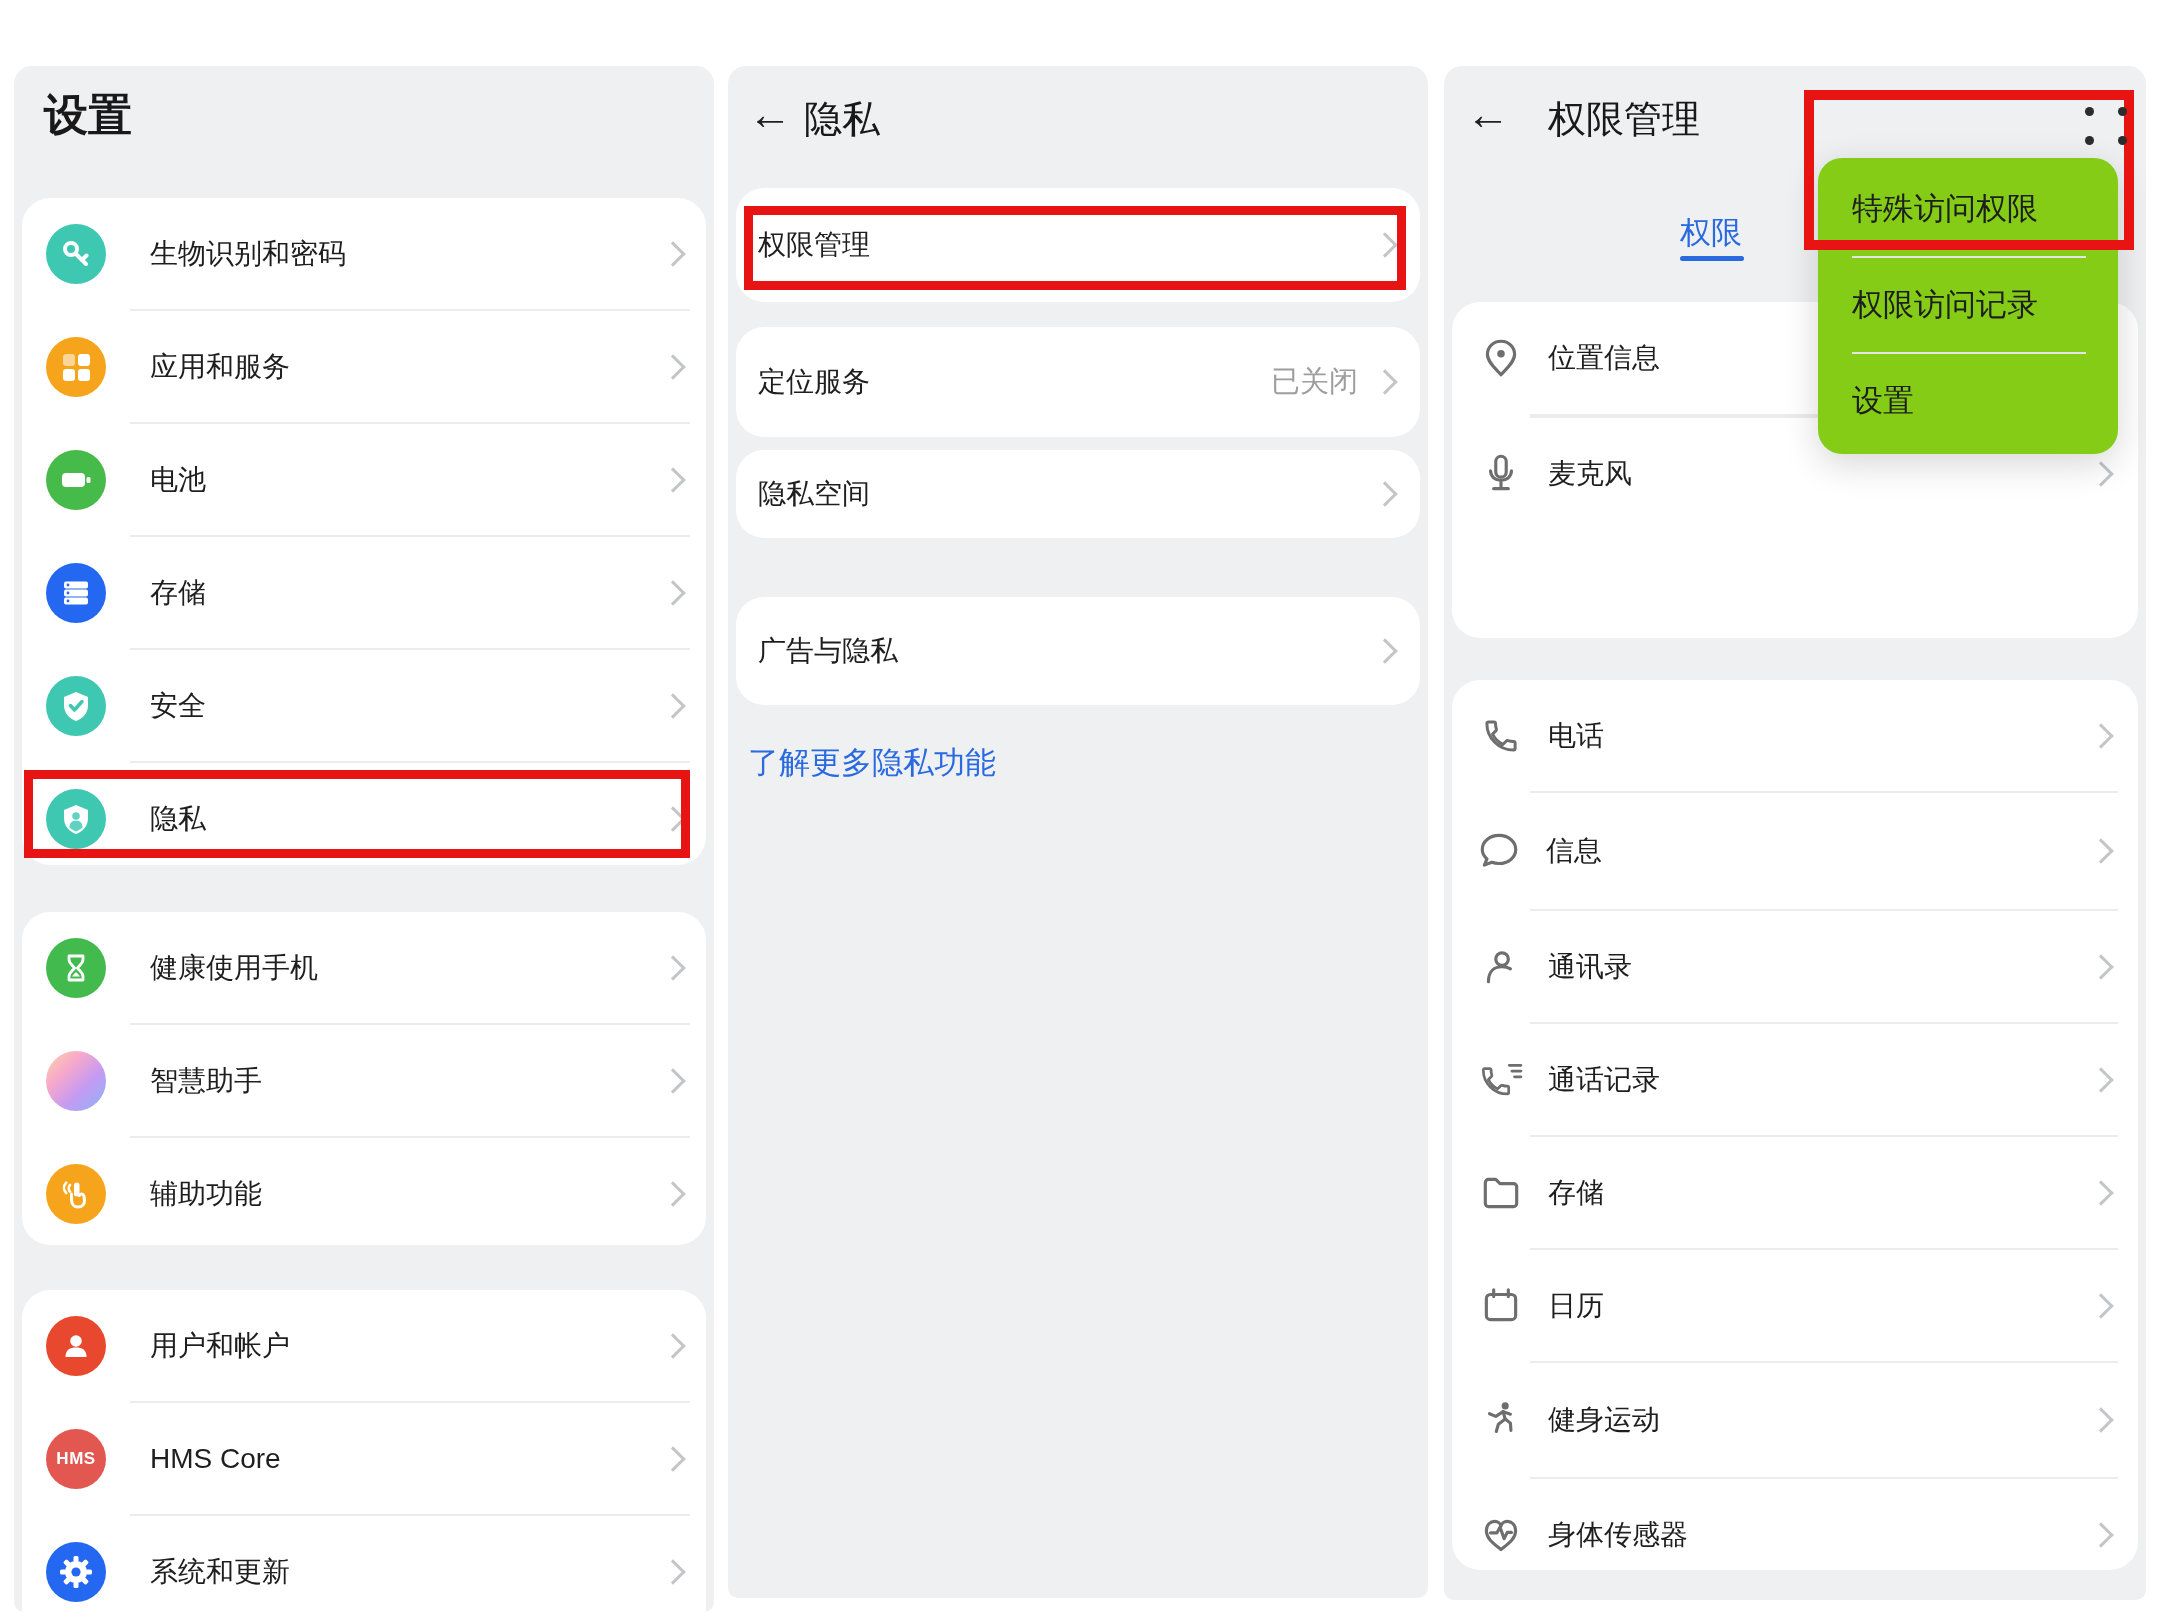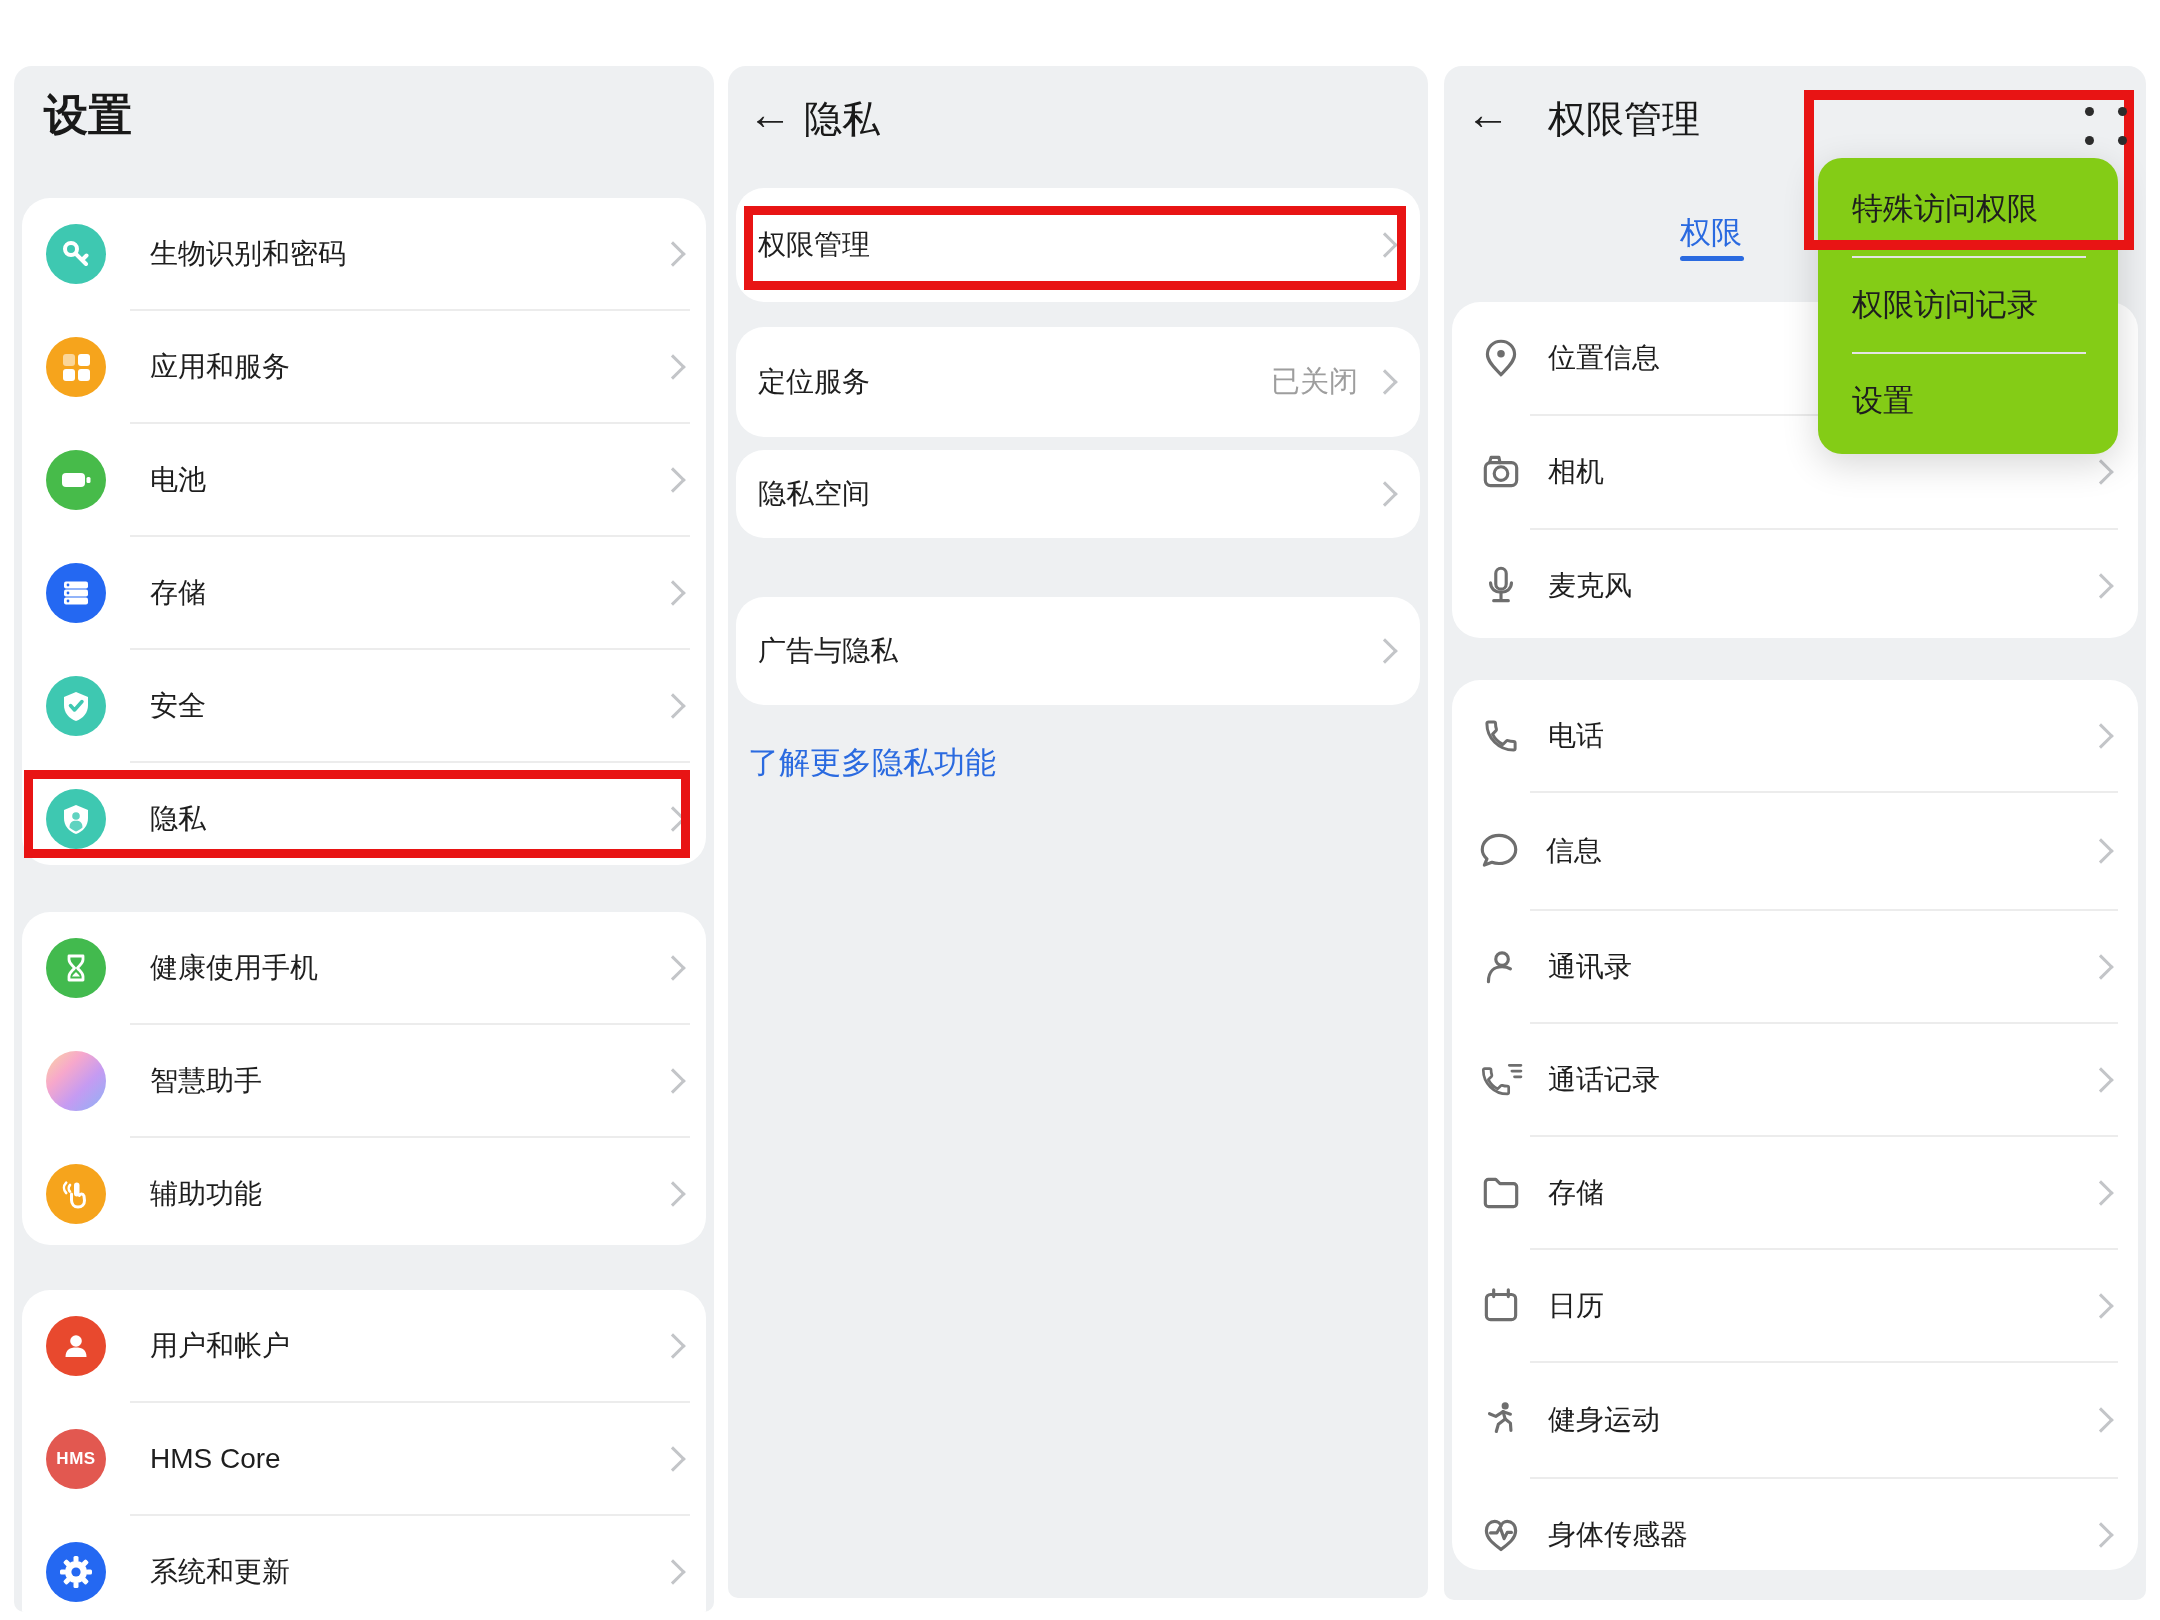--- a/index.html
+++ b/index.html
@@ -286,32 +286,20 @@
         <svg width="46" height="46" viewBox="0 0 44 44" stroke="#6e6e6e" stroke-width="3" fill="none" stroke-linecap="round" stroke-linejoin="round">
             <path d="M22 6 C29.5 6 35 11.5 35 18.5 C35 26 27 32.5 22 38 C17 32.5 9 26 9 18.5 C9 11.5 14.5 6 22 6 Z"></path>
             <circle cx="22" cy="18" r="3.6" fill="#6e6e6e" stroke="none"></circle>
           </svg>
       </span>
       <span class="row-label">位置信息</span>
       <span class="spacer"></span>
         <span class="chev"></span>
     </div>
     <div class="divider r-div"></div>
-    <div class="row r-row">
-      <span class="r-icon">
-        <svg width="46" height="46" viewBox="0 0 44 44" stroke="#6e6e6e" stroke-width="3" fill="none" stroke-linecap="round" stroke-linejoin="round">
-            <rect x="7" y="13" width="30" height="22" rx="5"></rect>
-            <circle cx="22" cy="23.5" r="6.5"></circle>
-            <path d="M11 13 L12.5 8 H20 L21 13"></path>
-          </svg>
-      </span>
-      <span class="row-label">相机</span>
-      <span class="spacer"></span>
-        <span class="chev"></span>
-    </div>
     <div class="divider r-div"></div>
     <div class="row r-row">
       <span class="r-icon">
         <svg width="46" height="46" viewBox="0 0 44 44" stroke="#6e6e6e" stroke-width="3" fill="none" stroke-linecap="round" stroke-linejoin="round">
             <rect x="17" y="5" width="10" height="20" rx="5"></rect>
             <path d="M12 19 C12 31 32 31 32 19"></path>
             <path d="M22 29 V36 M15 36 H29"></path>
           </svg>
       </span>
       <span class="row-label">麦克风</span>

